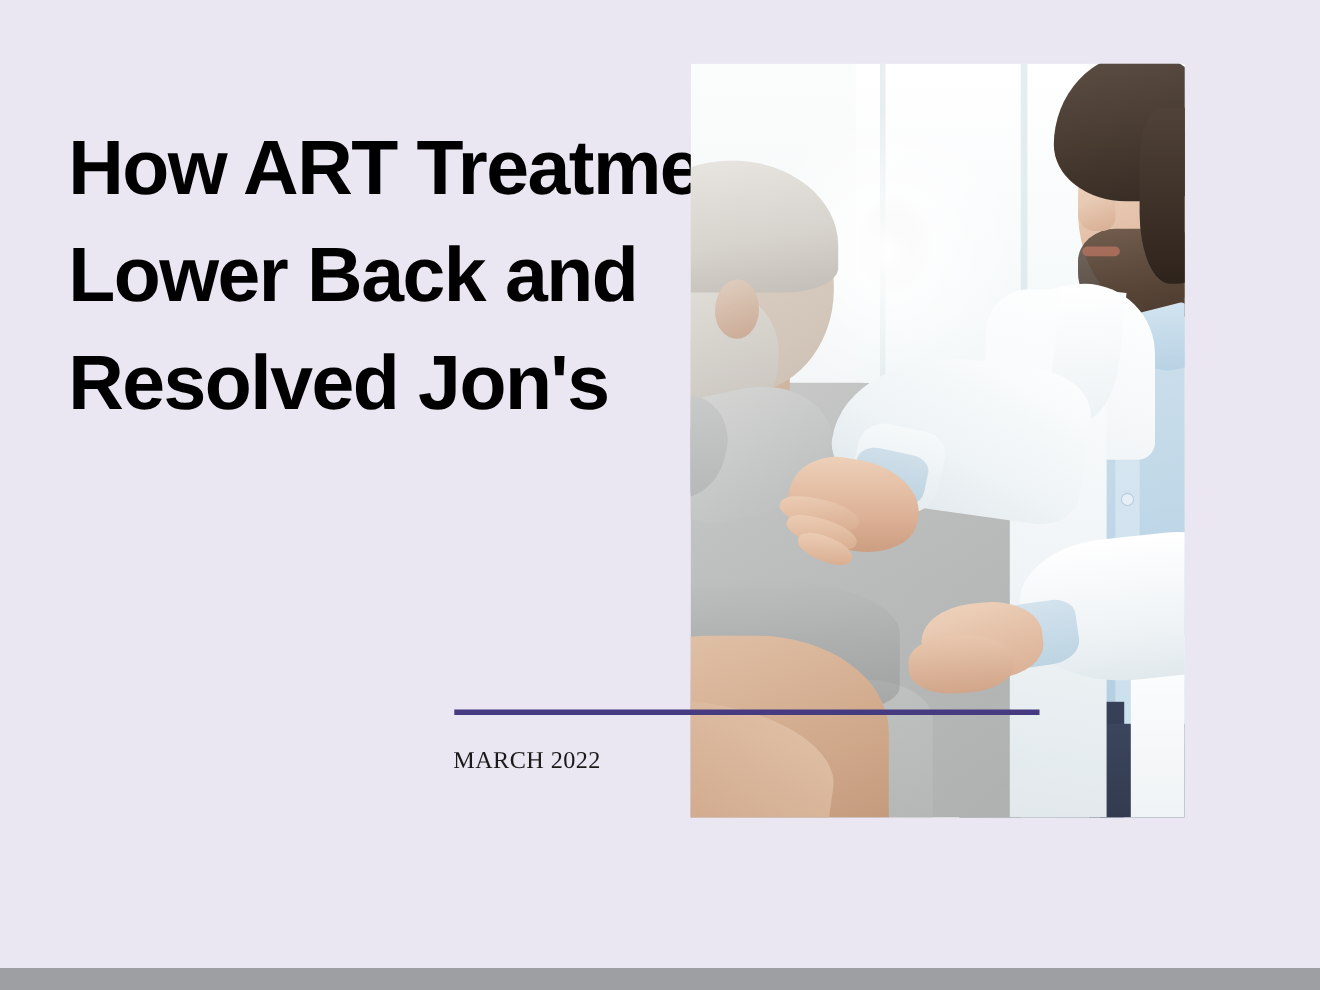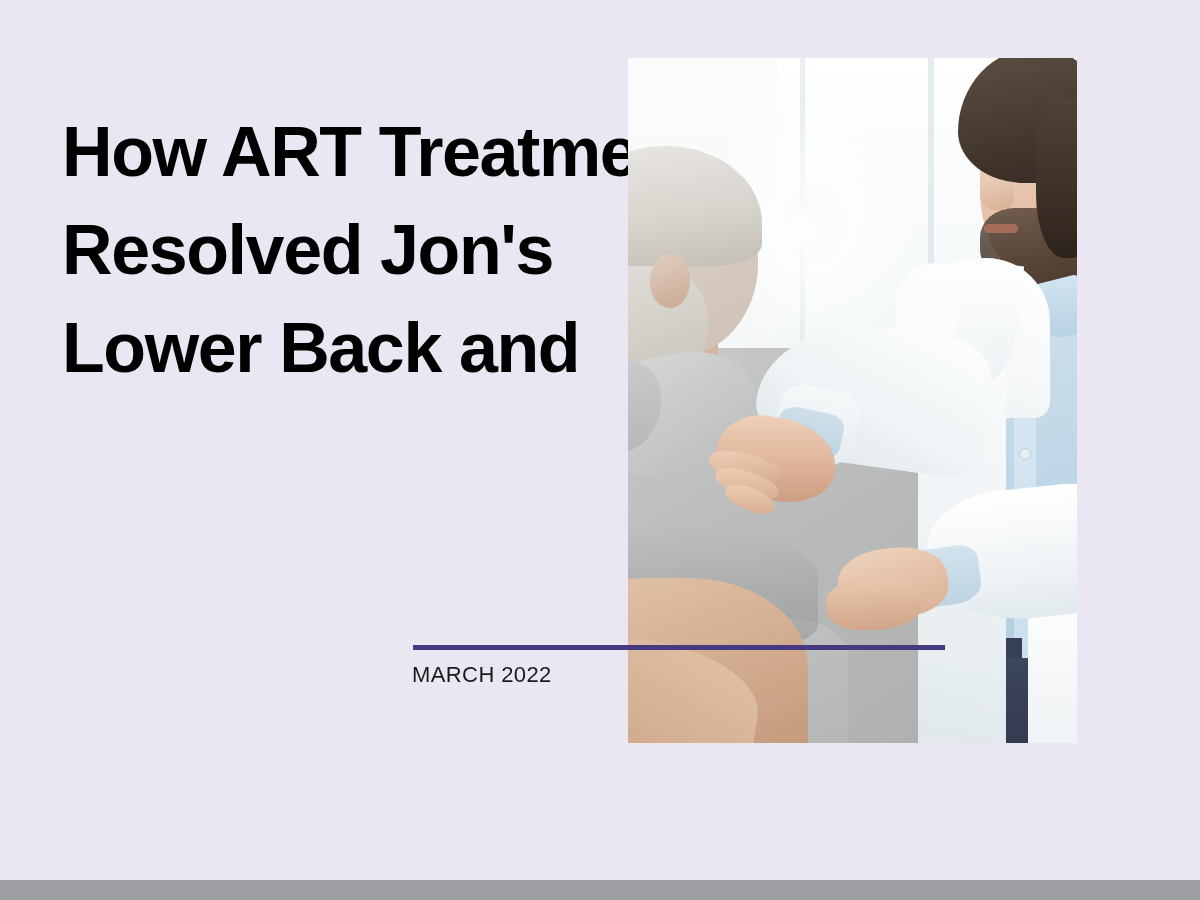--- a/index.html
+++ b/index.html
@@ -33,25 +33,26 @@
   
   #divider {
     position:absolute;
     left:413px; top:645px;
     width:532px; height:5px;
     background:#463A80;
     z-index:5;
   }
   #date-label {
     position:absolute;
-    left:412px; top:662px;
+    left:412px; top:678px;
     font-size:22px;
     letter-spacing:0.4px;
     color:#1a1a1a;
     white-space:nowrap;
+    font-family:Liberation Serif, serif;
   }
 
   
   #photo {
     position:absolute;
     left:628px; top:58px;
     width:449px; height:685px;
     overflow:hidden;
     background:#eef1f2;
   }
@@ -346,22 +347,22 @@
     background:#9D9FA3;
   }
 </style>
 </head>
 <body>
 
 <div id="slide">
 
   <div id="title-block">
     <div class="title-line">How ART Treatment</div>
+    <div class="title-line">Lower Back and</div>
     <div class="title-line">Resolved Jon's</div>
-    <div class="title-line">Lower Back and</div>
   </div>
 
   <div id="photo">
     <div class="ph-layer bg-wall"></div>
     <div class="ph-layer window-pane"></div>
     <div class="ph-layer window-mullion-a"></div>
     <div class="ph-layer window-mullion-b"></div>
     <div class="ph-layer window-sill"></div>
     <div class="ph-layer green-blur"></div>
     <div class="ph-layer glow"></div>

